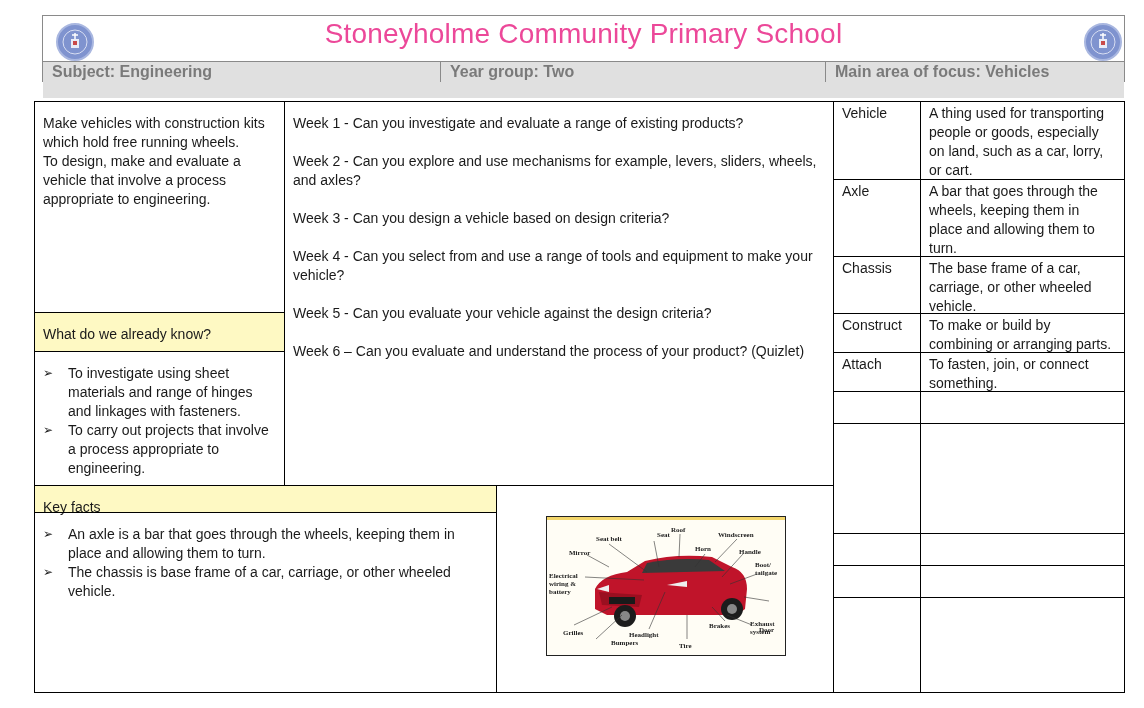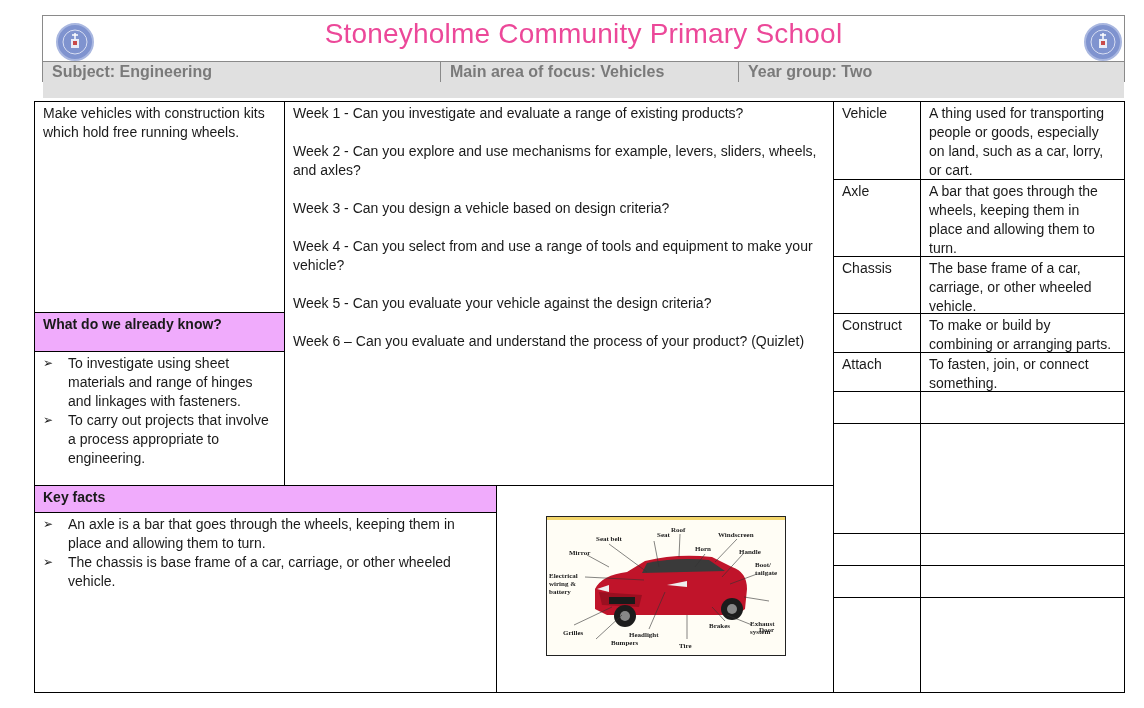--- a/index.html
+++ b/index.html
@@ -38,22 +38,22 @@
     padding-left: 9px; line-height: 20px; border-right: 1px solid #8a8a8a;
   }
   .info-cell:last-child { border-right: none; }
 
   
   .cell {
     position: absolute; border: 1px solid #000;
     font-family: "Liberation Sans", "DejaVu Sans", sans-serif;
     font-size: 14px; line-height: 19px; color: #1a1a1a;
   }
-  .grey { background: #f0abfc; font-weight: bold; }
-  .pad { padding: 2px 8px; }
+  .grey { background: #fef9c3; }
+  .pad { padding: 12px 8px; }
   .bullets { list-style: none; }
   .bullets li { position: relative; padding-left: 25px; }
   .bullets li .arrow {
     position: absolute; left: 0; top: 0; font-size: 12px;
   }
   .weeks p { margin-bottom: 19px; }
   .vocab-term { padding: 2px 8px; }
   .vocab-def { padding: 2px 8px; }
 
   
@@ -84,27 +84,28 @@
         <circle cx="17" cy="17" r="12" fill="none" stroke="#d8def2" stroke-width="1"></circle>
         <rect x="13" y="14" width="8" height="9" fill="#e8ecf8"></rect>
         <line x1="17" y1="8" x2="17" y2="14" stroke="#fff" stroke-width="1.5"></line>
         <line x1="14" y1="10" x2="20" y2="10" stroke="#fff" stroke-width="1.5"></line>
         <rect x="15" y="16" width="4" height="4" fill="#c94a4a"></rect>
       </svg>
     </div>
   </div>
   <div class="info-row">
     <div class="info-cell" style="width:398px;">Subject: Engineering</div>
+    <div class="info-cell" style="width:385px;">Year group: Two</div>
     <div class="info-cell" style="width:298px;">Main area of focus: Vehicles</div>
-    <div class="info-cell" style="width:385px;">Year group: Two</div>
   </div>
 </div>
 
 <div class="cell pad" style="left:34px; top:101px; width:251px; height:212px;">
   <div>Make vehicles with construction kits which hold free running wheels.</div>
+  <div>To design, make and evaluate a vehicle that involve a process appropriate to engineering.</div>
 </div>
 
 <div class="cell grey pad" style="left:34px; top:312px; width:251px; height:40px;">
   <span>What do we already know?</span>
 </div>
 
 <div class="cell pad" style="left:34px; top:351px; width:251px; height:135px;">
   <ul class="bullets">
     <li>
       <span class="arrow">➢</span>

